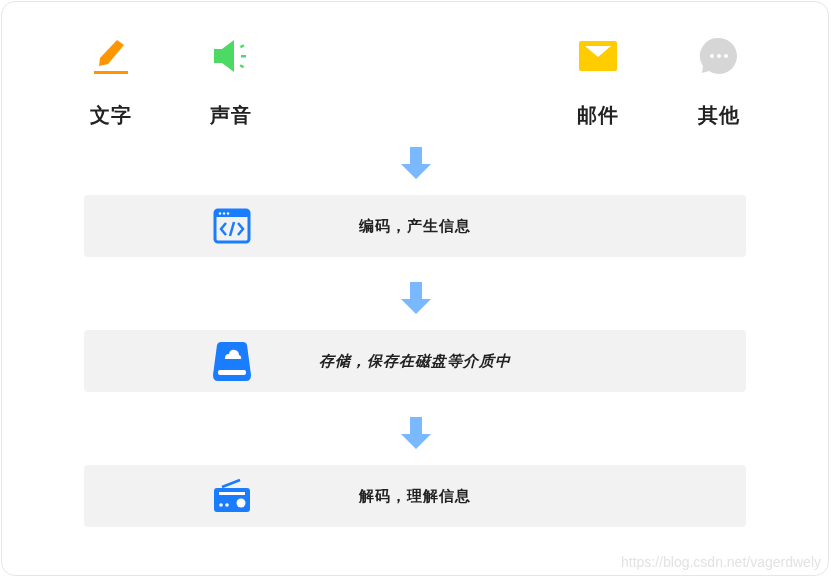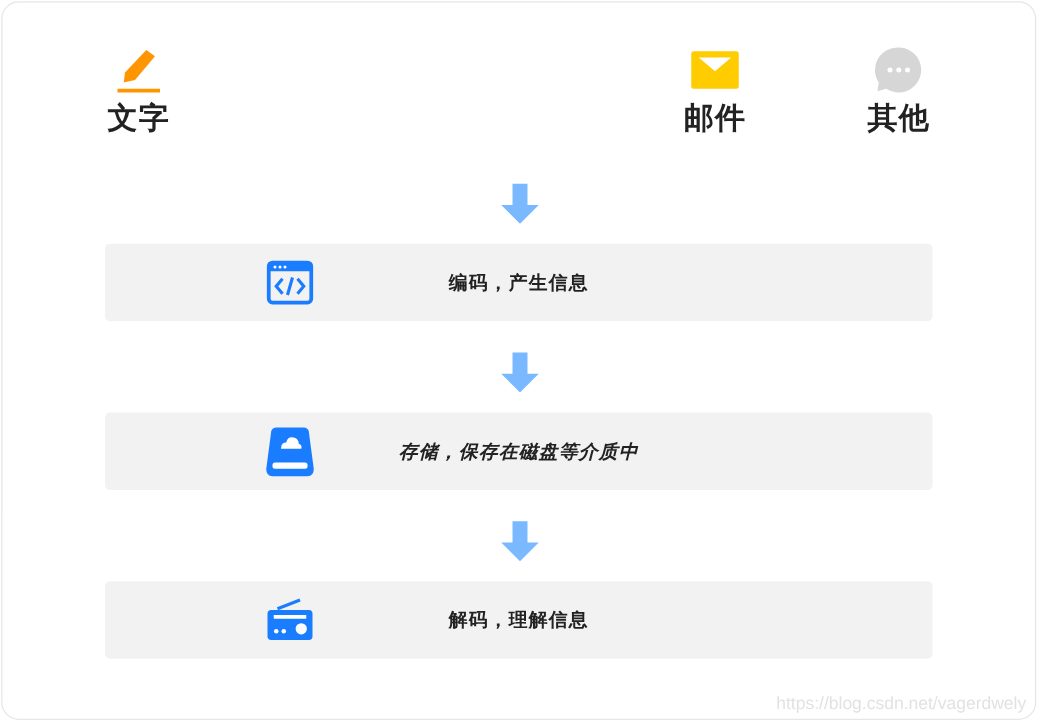--- a/index.html
+++ b/index.html
@@ -5,21 +5,21 @@
   * { box-sizing: border-box; margin: 0; padding: 0; }
   html, body { width: 831px; height: 578px; background: #ffffff; overflow: hidden; }
   body { font-family: "DejaVu Sans", "Liberation Sans", sans-serif; position: relative; }
   .frame {
     position: absolute; left: 1px; top: 1px; width: 828px; height: 575px;
     border: 1px solid #e6e6e6; border-radius: 14px; background: #fff;
   }
   .icon-row { position: absolute; top: 0; left: 0; width: 831px; height: 130px; }
   .icon-item { position: absolute; top: 34px; width: 80px; margin-left: -40px; text-align: center; }
   .icon-box { width: 44px; height: 44px; margin: 0 auto; display: flex; align-items: center; justify-content: center; }
-  .icon-label { margin-top: 0; font-size: 24px; font-weight: bold; color: #222; letter-spacing: 1px; }
+  .icon-label { margin-top: 24px; font-size: 20px; font-weight: bold; color: #222; letter-spacing: 1px; }
   .arrow { position: absolute; left: 399px; width: 34px; height: 34px; }
   .step {
     position: absolute; left: 84px; width: 662px; height: 62px;
     background: #f2f2f2; border-radius: 4px;
   }
   .step-icon { position: absolute; left: 128px; top: 13px; width: 40px; height: 36px; }
   .step-text {
     position: absolute; left: 0; right: 0; top: 0; line-height: 62px;
     text-align: center; font-size: 15px; font-weight: bold; color: #222; letter-spacing: 1px;
   }
@@ -37,24 +37,35 @@
   <div class="icon-item" style="left:111px;">
     <div class="icon-box">
       <svg width="40" height="40" viewBox="0 0 40 40">
         <path d="M26 4 L33 9 L17 28 L8 30 L9 22 Z" fill="#ff9500"></path>
         <rect x="3" y="35" width="34" height="3" fill="#ff9500"></rect>
       </svg>
     </div>
     <div class="icon-label">文字</div>
   </div>
 
+  <div class="icon-item" style="left:231px;">
+    <div class="icon-box">
+      <svg width="40" height="40" viewBox="0 0 40 40">
+        <path d="M3 13 H11 L23 4 V36 L11 27 H3 Z" fill="#4cd964"></path>
+        <rect x="29" y="9" width="4" height="2.5" fill="#4cd964" transform="rotate(-30 31 10)"></rect>
+        <rect x="30" y="19" width="5" height="2.5" fill="#4cd964"></rect>
+        <rect x="29" y="29" width="4" height="2.5" fill="#4cd964" transform="rotate(30 31 30)"></rect>
+      </svg>
+    </div>
+    <div class="icon-label">声音</div>
+  </div>
 
 
 
-  <div class="icon-item" style="left:572px;text-align:center;">
+  <div class="icon-item" style="left:598px;text-align:center;">
     <div class="icon-box">
       <svg width="40" height="40" viewBox="0 0 40 40">
         <rect x="1" y="5" width="38" height="30" rx="2" fill="#ffcc00"></rect>
         <path d="M7 10 H33 L20 21 Z" fill="#fff"></path>
       </svg>
     </div>
     <div class="icon-label">邮件</div>
   </div>
 
   <div class="icon-item" style="left:719px;">

